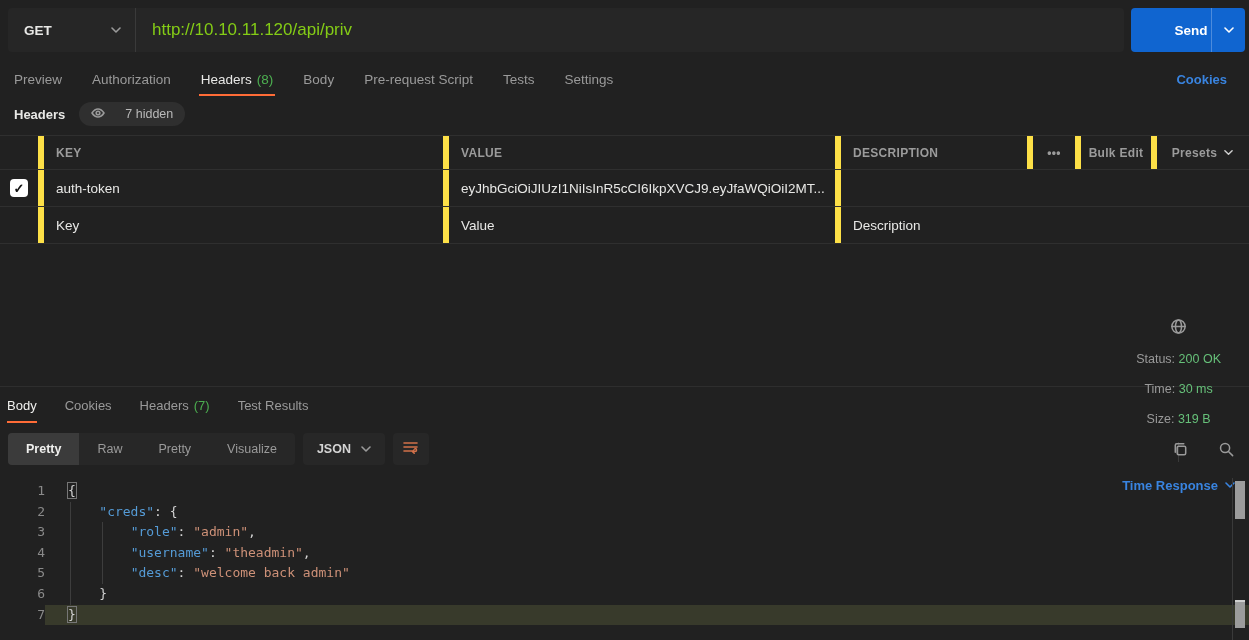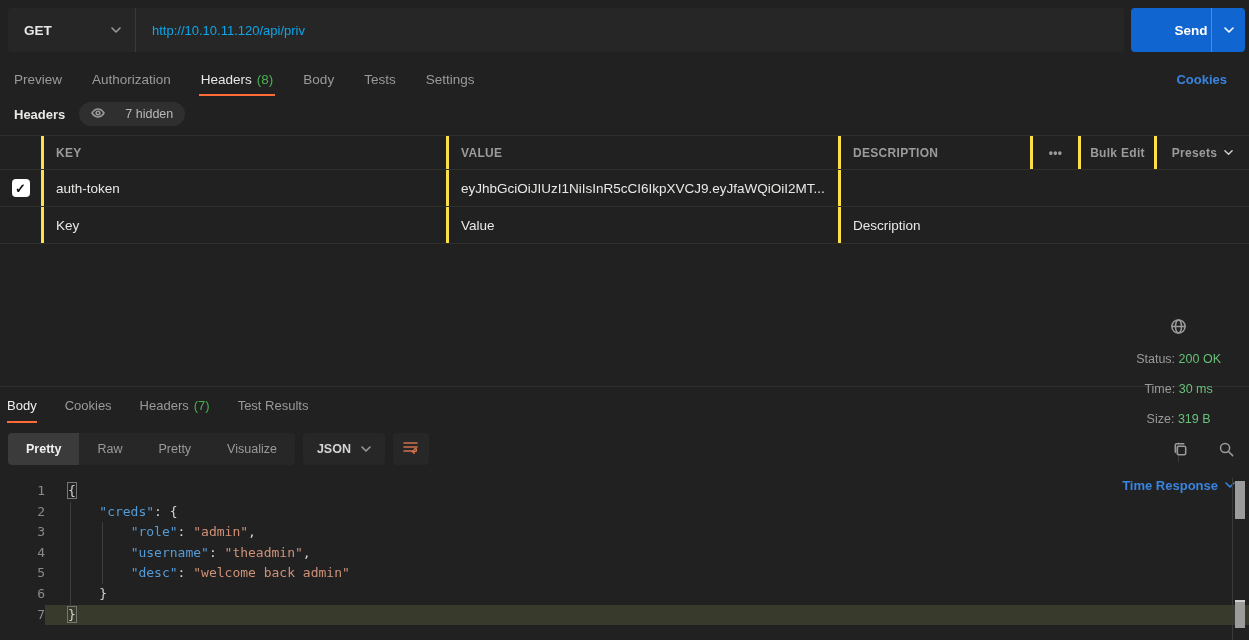--- a/index.html
+++ b/index.html
@@ -7,21 +7,21 @@
     font-family:"Liberation Sans", sans-serif; color:#e8e8e6; }
 
   
   .request-bar { position:absolute; top:8px; left:8px; right:4px; height:44px; display:flex; gap:7px; }
   .url-group { flex:1; display:flex; background:#262626; border-radius:4px; overflow:hidden; }
   .method-select { width:128px; display:flex; align-items:center; justify-content:space-between;
     padding:0 14px 0 16px; border-right:1px solid #3a3a3a; cursor:pointer; }
   .method-select .method { font-size:13.5px; font-weight:bold; color:#e8e8e6; }
   .chev { width:10px; height:10px; display:inline-block; }
   .chev svg { display:block; }
-  .url-input { flex:1; display:flex; align-items:center; padding:0 16px; font-size:13px; color:#0ea5e9; }
+  .url-input { flex:1; display:flex; align-items:center; padding:0 16px; font-size:17px; color:#84cc16; }
   .send-group { width:114px; display:flex; border-radius:4px; overflow:hidden; background:#1065d0;padding-left:40px; }
   .send-main { flex:1; display:flex; align-items:center; justify-content:center; font-size:13.5px;
     font-weight:bold; color:#fff; cursor:pointer; }
   .send-caret { width:34px; display:flex; align-items:center; justify-content:center;
     border-left:1px solid rgba(255,255,255,0.25); cursor:pointer; }
 
   
   .req-tabs { position:absolute; top:62px; left:0; right:0; height:34px; display:flex; align-items:center;
     padding-left:14px; }
   .req-tab { position:relative; height:34px; display:flex; align-items:center; gap:5px; margin-right:30px;
@@ -36,21 +36,21 @@
   .headers-meta { position:absolute; top:101px; left:14px; height:26px; display:flex; align-items:center; gap:14px; }
   .headers-title { font-size:13px; font-weight:bold; color:#e8e8e6; }
   .hidden-pill { display:flex; align-items:center; gap:20px; height:24px; padding:12px 12px; border-radius:12px;
     background:#2f2f2f; color:#b9b9b9; font-size:12.5px; cursor:pointer; }
 
   
   .htable { position:absolute; top:135px; left:0; right:0; border-top:1px solid #2f2f2f; }
   .trow { display:flex; border-bottom:1px solid #2f2f2f; }
   .trow.head { height:34px; }
   .trow.body-row { height:37px; }
-  .tcell { display:flex; align-items:center; border-right:3px solid #fde047; padding:0 12px; overflow:hidden; }
+  .tcell { display:flex; align-items:center; border-right:6px solid #fde047; padding:0 12px; overflow:hidden; }
   .c-check { width:44px; justify-content:center; padding:0; }
   .c-key { width:405px; }
   .c-value { width:392px; }
   .c-desc { flex:1; }
   .head .tcell { font-size:12px; font-weight:bold; color:#9b9b9b; letter-spacing:0.3px; }
   .c-more { width:48px; justify-content:center; color:#bdbdbd; font-size:9px; letter-spacing:2px; cursor:pointer; }
   .c-bulk { width:76px; justify-content:center; padding:0 4px; color:#ececea; font-size:12.5px; font-weight:bold;
     letter-spacing:0; cursor:pointer; white-space:nowrap; }
   .c-presets { width:92px; justify-content:center; gap:7px; border-right:none; color:#ececea; font-size:12.5px;
     font-weight:bold; cursor:pointer; white-space:nowrap; }
@@ -147,20 +147,23 @@
     <span>Authorization</span>
   </div>
   <div class="req-tab active">
     <span>Headers</span>
     <span class="count">(8)</span>
   </div>
   <div class="req-tab">
     <span>Body</span>
   </div>
   <div class="req-tab">
+    <span>Pre-request Script</span>
+  </div>
+  <div class="req-tab">
     <span>Tests</span>
   </div>
   <div class="req-tab">
     <span>Settings</span>
   </div>
   <div class="cookies-link">Cookies</div>
 </div>
 
 <div class="headers-meta">
   <span class="headers-title">Headers</span>

